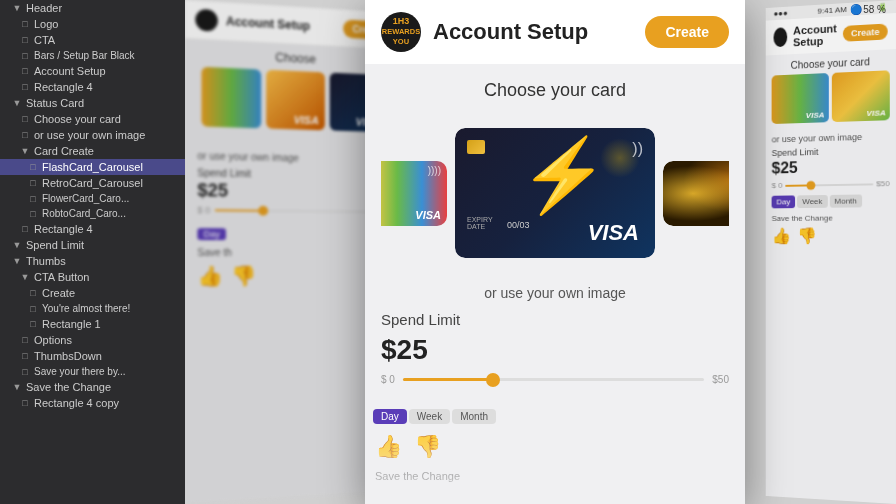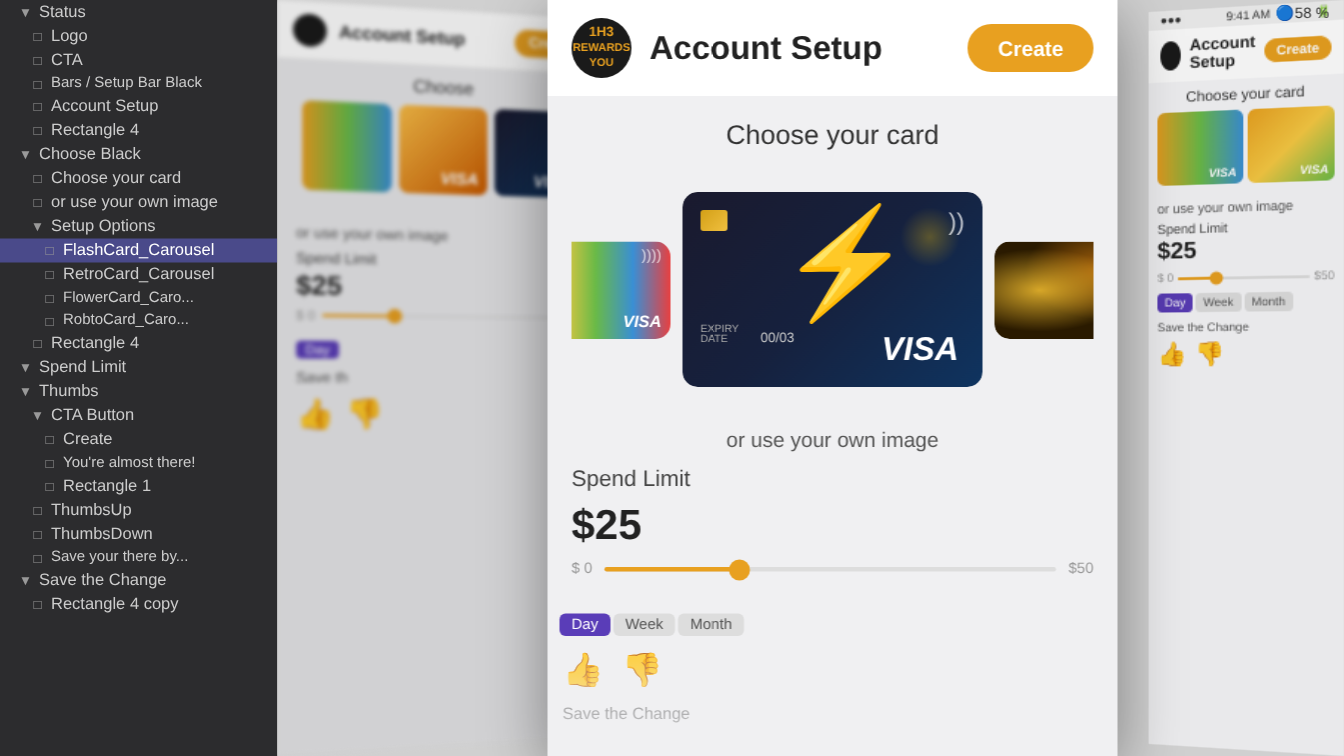--- a/index.html
+++ b/index.html
@@ -422,21 +422,21 @@
       font-size: 16px;
       color: rgba(255,255,255,0.7);
     }
   </style>
 </head>
 <body>
 
 <div class="sidebar">
   <div class="sidebar-item">
     <span class="sidebar-icon">▼</span>
-    <span class="sidebar-label">Status</span>
+    <span class="sidebar-label">Header</span>
   </div>
   <div class="sidebar-item indent1">
     <span class="sidebar-icon">□</span>
     <span class="sidebar-label">Logo</span>
   </div>
   <div class="sidebar-item indent1">
     <span class="sidebar-icon">□</span>
     <span class="sidebar-label">CTA</span>
   </div>
   <div class="sidebar-item indent1">
@@ -446,33 +446,33 @@
   <div class="sidebar-item indent1">
     <span class="sidebar-icon">□</span>
     <span class="sidebar-label">Account Setup</span>
   </div>
   <div class="sidebar-item indent1">
     <span class="sidebar-icon">□</span>
     <span class="sidebar-label">Rectangle 4</span>
   </div>
   <div class="sidebar-item">
     <span class="sidebar-icon">▼</span>
-    <span class="sidebar-label">Choose Black</span>
+    <span class="sidebar-label">Status Card</span>
   </div>
   <div class="sidebar-item indent1">
     <span class="sidebar-icon">□</span>
     <span class="sidebar-label">Choose your card</span>
   </div>
   <div class="sidebar-item indent1">
     <span class="sidebar-icon">□</span>
     <span class="sidebar-label">or use your own image</span>
   </div>
   <div class="sidebar-item indent1">
     <span class="sidebar-icon">▼</span>
-    <span class="sidebar-label">Setup Options</span>
+    <span class="sidebar-label">Card Create</span>
   </div>
   <div class="sidebar-item indent2 selected">
     <span class="sidebar-icon">□</span>
     <span class="sidebar-label">FlashCard_Carousel</span>
   </div>
   <div class="sidebar-item indent2">
     <span class="sidebar-icon">□</span>
     <span class="sidebar-label">RetroCard_Carousel</span>
   </div>
   <div class="sidebar-item indent2">
@@ -506,21 +506,21 @@
   <div class="sidebar-item indent2">
     <span class="sidebar-icon">□</span>
     <span class="sidebar-label" style="font-size:10px">You're almost there!</span>
   </div>
   <div class="sidebar-item indent2">
     <span class="sidebar-icon">□</span>
     <span class="sidebar-label">Rectangle 1</span>
   </div>
   <div class="sidebar-item indent1">
     <span class="sidebar-icon">□</span>
-    <span class="sidebar-label">ThumbsUp</span>
+    <span class="sidebar-label">Options</span>
   </div>
   <div class="sidebar-item indent1">
     <span class="sidebar-icon">□</span>
     <span class="sidebar-label">ThumbsDown</span>
   </div>
   <div class="sidebar-item indent1">
     <span class="sidebar-icon">□</span>
     <span class="sidebar-label" style="font-size:10px">Save your there by...</span>
   </div>
   <div class="sidebar-item">

